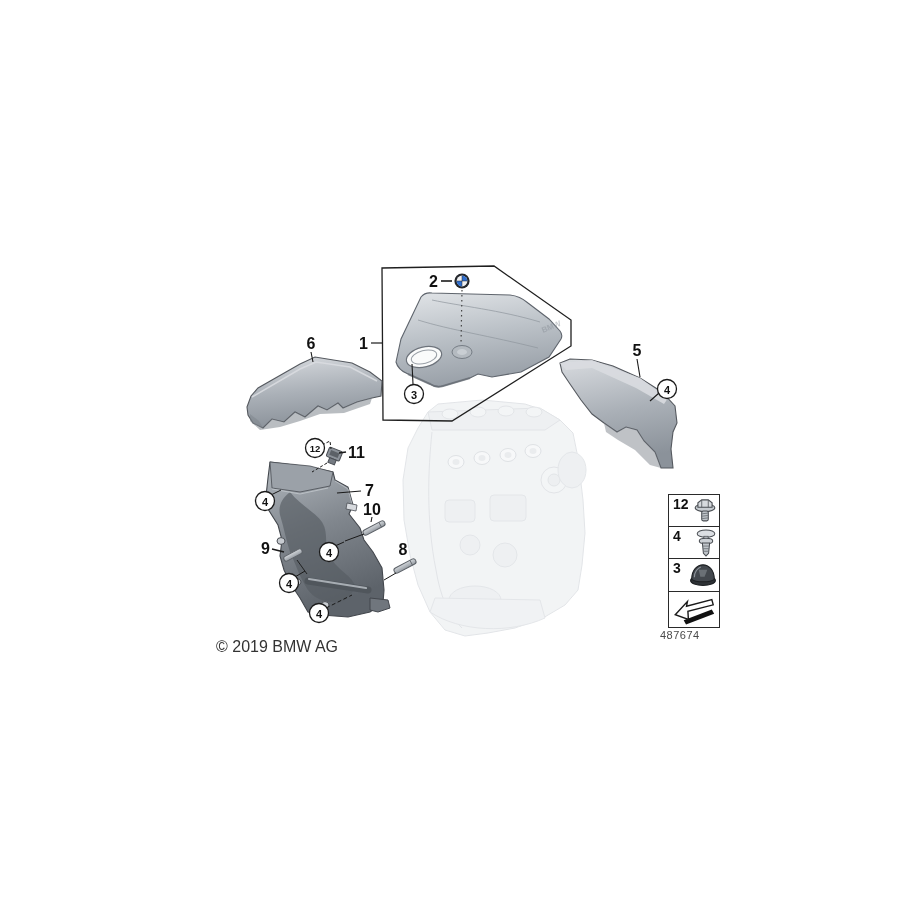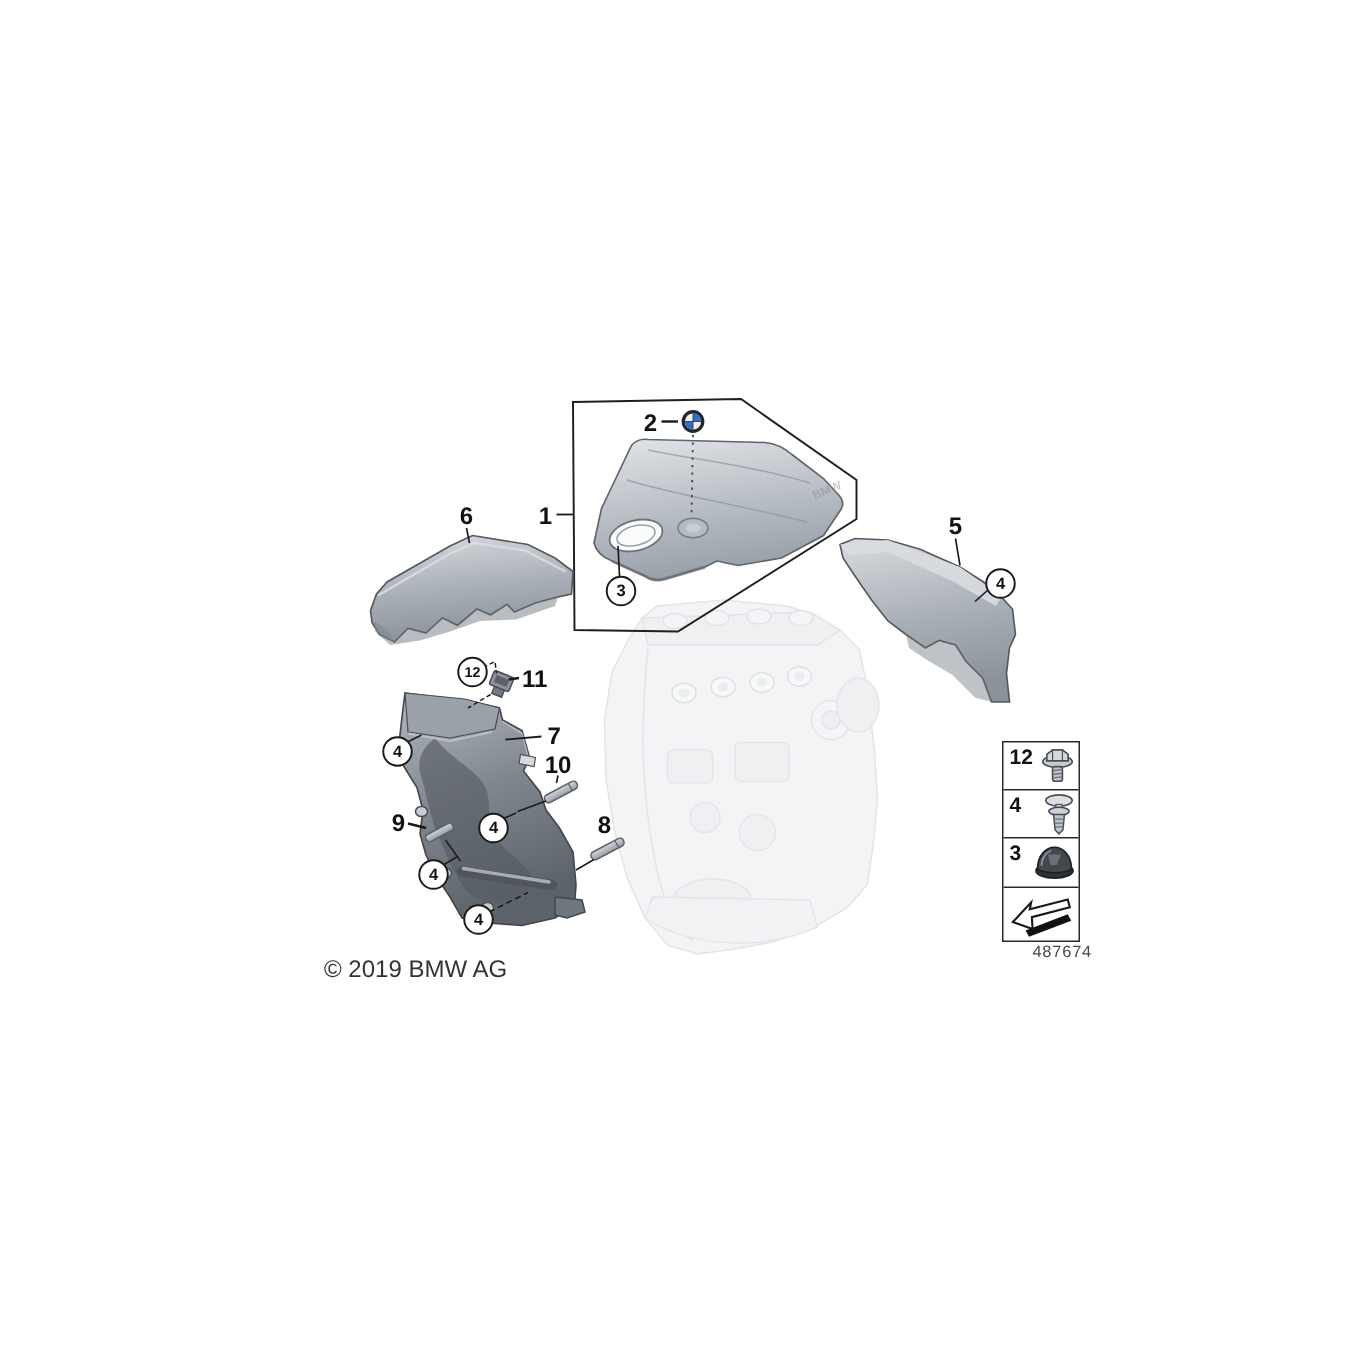--- a/index.html
+++ b/index.html
@@ -12,21 +12,21 @@
   .clbl2{font-size:9.5px;}
   .emboss{font-size:8px;font-weight:bold;fill:#868d95;opacity:.45;}
 
   .legend{position:absolute;left:668px;top:494px;width:52px;height:134px;
           border:1.4px solid #2a2a2a;box-sizing:border-box;background:#fff;}
   .lcell{position:relative;height:32.2px;border-bottom:1.2px solid #2a2a2a;box-sizing:border-box;}
   .lcell:last-child{border-bottom:none;height:34px;}
   .lnum{position:absolute;left:4px;top:1px;font-size:14px;font-weight:bold;color:#111;}
   .licon{position:absolute;right:2px;top:2px;line-height:0;}
   .arrowcell .licon{position:absolute;left:2px;top:3px;}
-  .diagram-number{position:absolute;left:660px;top:629px;width:68px;text-align:right;
+  .diagram-number{position:absolute;left:660px;top:629px;width:68px;text-align:left;
                   font-size:11px;color:#4a4a4a;letter-spacing:.5px;}
   .copyright{position:absolute;left:180px;top:638px;font-size:16px;color:#333;margin-left:36px;}
 </style>
 </head>
 <body>
 
 <div class="canvas">
 
 <svg class="main" width="900" height="900" viewBox="0 0 900 900">
   <defs>

